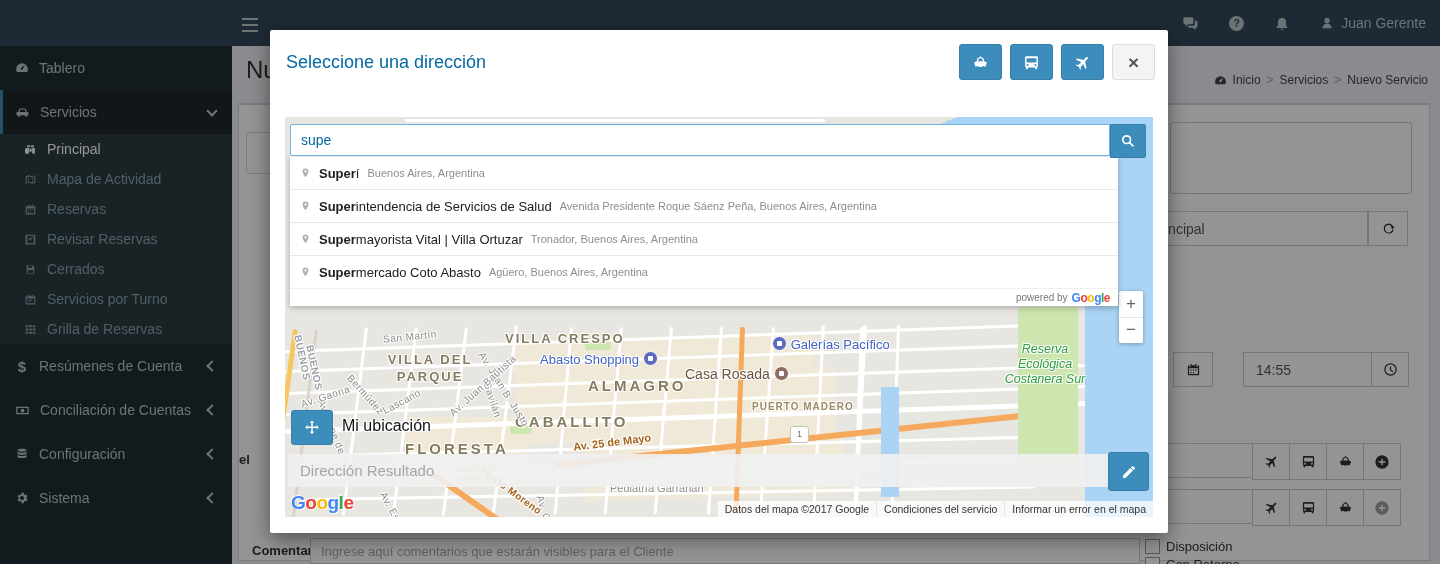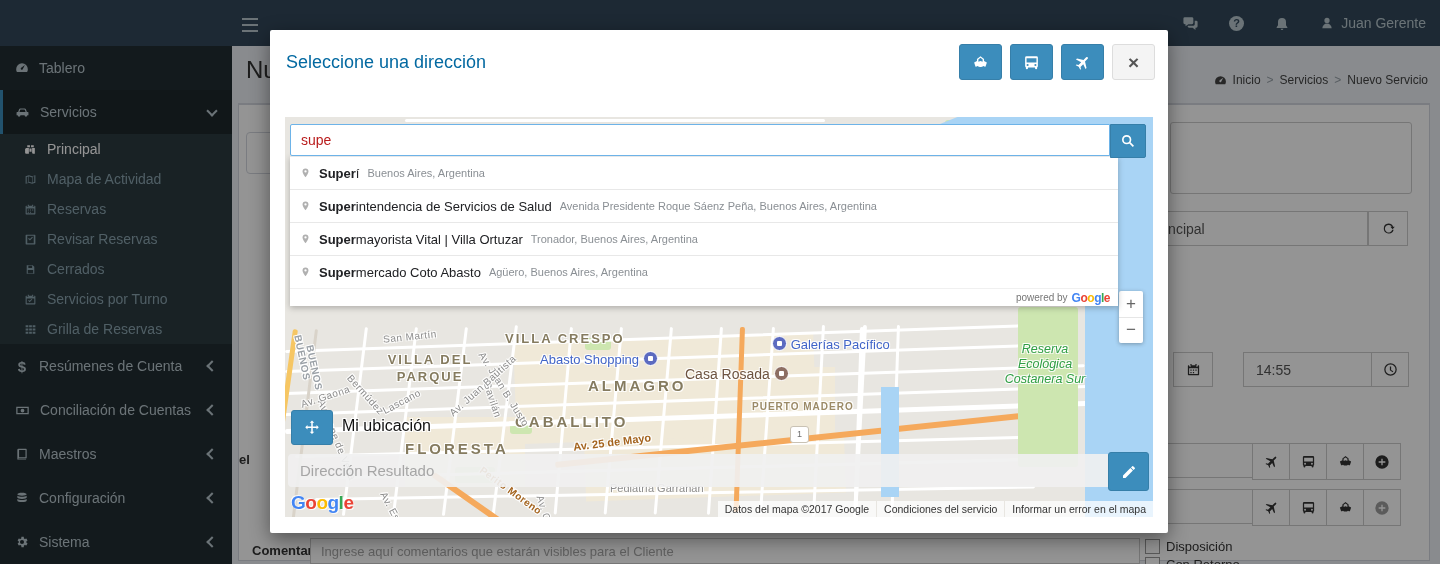--- a/index.html
+++ b/index.html
@@ -144,21 +144,21 @@
   .ml20{left:288px;top:319px;transform:rotate(-7deg);font-size:11px;color:#a4641e;font-weight:bold;}
   .ml21{left:103px;top:373px;transform:rotate(62deg);transform-origin:left top;}
   .ml22{left:189px;top:368px;transform:rotate(36deg);color:#a4641e;font-weight:bold;}
   .ml23{left:325px;top:365px;font-size:11px;color:#8d8d8d;}
   .ml24{left:260px;top:377px;transform:rotate(72deg);transform-origin:left top;}
   .shield{left:505px;top:309px;width:17px;height:15px;background:#fff;border:1.5px solid #c9c2b4;border-radius:3px;
           font-size:9px;color:#6e6e6e;text-align:center;line-height:15px;z-index:5;position:absolute;}
 
   
   .m-search{position:absolute;left:5px;top:7px;width:820px;height:32px;border:1px solid #6db3e8;border-radius:2px 0 0 2px;
-            font-size:14px;color:#b91c1c;padding:0 10px;box-sizing:border-box;z-index:30;}
+            font-size:14px;color:#0369a1;padding:0 10px;box-sizing:border-box;z-index:30;}
   .m-search-btn{position:absolute;left:825px;top:7px;width:34px;height:32px;background:#3c8dbc;border:1px solid #367fa9;
             border-radius:0 2px 2px 0;color:#fff;display:flex;align-items:center;justify-content:center;cursor:pointer;z-index:30;}
   .sug{position:absolute;left:5px;top:39px;width:828px;background:#fff;z-index:29;box-shadow:0 2px 6px rgba(0,0,0,.25);}
   .sug-row{height:32px;border-top:1px solid #e8e8e8;display:flex;align-items:center;padding-left:10px;gap:8px;cursor:pointer;}
   .pin{color:#b0b0b0;flex:0 0 auto;}
   .sug-main{font-size:13px;color:#202124;white-space:nowrap;}
   .sug-main b{font-weight:bold;}
   .sug-sec{font-size:11px;color:#8a8f94;white-space:nowrap;overflow:hidden;}
   .powered{height:17px;display:flex;align-items:center;justify-content:flex-end;padding-right:8px;gap:4px;border-top:1px solid #f0f0f0;}
   .powered .pby{font-size:10px;color:#777;}
@@ -279,27 +279,20 @@
     </div>
     <div class="s-item">
       <svg class="ic" width="15" height="15" viewBox="0 0 24 24">
           <path d="M2 6h20v12H2V6zm2 2v8h16V8H4zm8 1a3 3 0 1 1 0 6 3 3 0 0 1 0-6z"></path>
         </svg>
       <span>Conciliación de Cuentas</span>
       <span class="s-caret chev left"></span>
     </div>
     <div class="s-item">
       <svg class="ic" width="14" height="14" viewBox="0 0 24 24">
-          <path d="M6 3h13a1 1 0 0 1 1 1v14.5a1 1 0 0 1-1 1H7A1.5 1.5 0 0 0 5.5 21H19v1H6a2 2 0 0 1-2-2V5a2 2 0 0 1 2-2zm1 2v12.5h11V5H7z"></path>
-        </svg>
-      <span>Maestros</span>
-      <span class="s-caret chev left"></span>
-    </div>
-    <div class="s-item">
-      <svg class="ic" width="14" height="14" viewBox="0 0 24 24">
           <path d="M12 3c4.4 0 8 1.1 8 2.5S16.4 8 12 8 4 6.9 4 5.5 7.6 3 12 3zm8 5v3c0 1.4-3.6 2.5-8 2.5S4 12.4 4 11V8c1.7 1.2 5 1.8 8 1.8s6.3-.6 8-1.8zm0 5.5v3c0 1.4-3.6 2.5-8 2.5s-8-1.1-8-2.5v-3c1.7 1.2 5 1.8 8 1.8s6.3-.6 8-1.8z"></path>
         </svg>
       <span>Configuración</span>
       <span class="s-caret chev left"></span>
     </div>
     <div class="s-item">
       <svg class="ic" width="14" height="14" viewBox="0 0 24 24">
           <path d="M19.4 13a7.5 7.5 0 0 0 .1-1 7.5 7.5 0 0 0-.1-1l2.1-1.6-2-3.5-2.5 1a7.5 7.5 0 0 0-1.7-1L15 3h-4l-.3 2.9a7.5 7.5 0 0 0-1.7 1l-2.5-1-2 3.5L6.6 11a7.5 7.5 0 0 0 0 2l-2.1 1.6 2 3.5 2.5-1a7.5 7.5 0 0 0 1.7 1L11 21h4l.3-2.9a7.5 7.5 0 0 0 1.7-1l2.5 1 2-3.5L19.4 13zM12 15.5a3.5 3.5 0 1 1 0-7 3.5 3.5 0 0 1 0 7z"></path>
         </svg>
       <span>Sistema</span>

